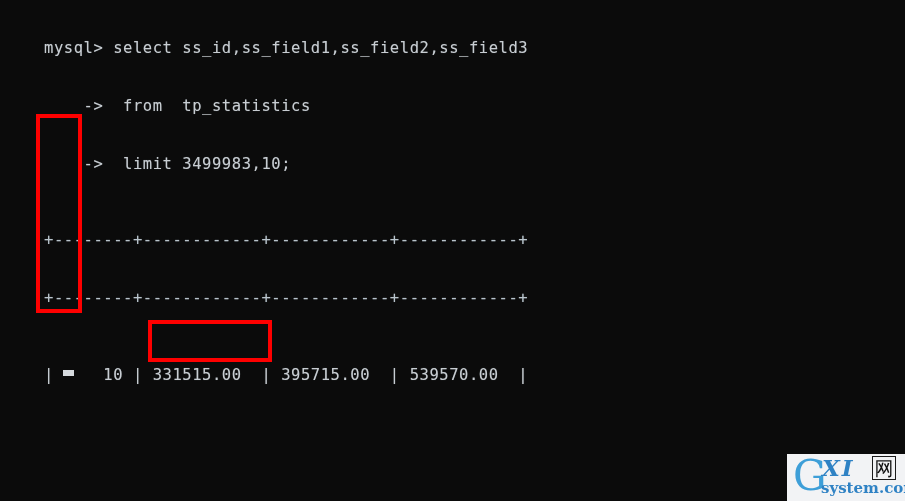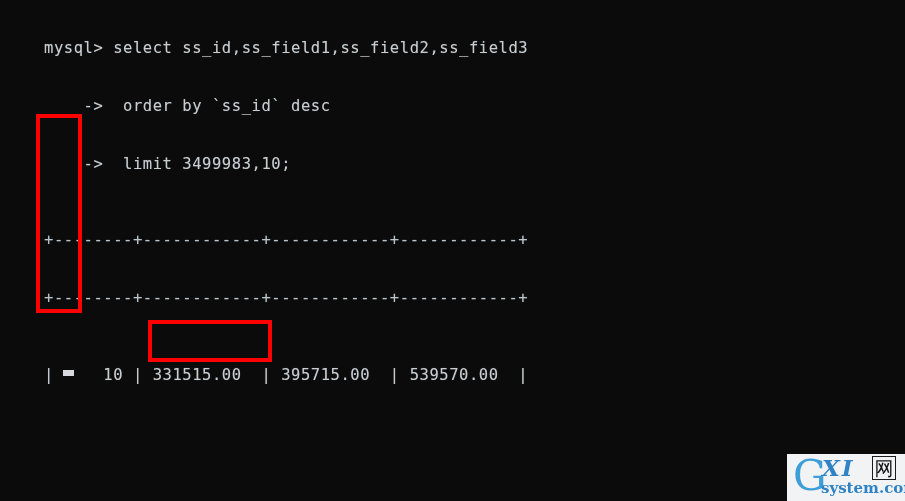--- a/index.html
+++ b/index.html
@@ -141,21 +141,21 @@
     font-weight: 700;
   }
 </style>
 </head>
 <body>
 
 <div id="screen">
 
   <div class="term">
     <span class="line first">mysql&gt; select ss_id,ss_field1,ss_field2,ss_field3</span>
-    <span class="line">    -&gt;  order by `ss_id` desc</span>
+    <span class="line">    -&gt;  from  tp_statistics</span>
     <span class="line">    -&gt;  limit 3499983,10;</span>
 
     <span class="line rule">+--------+------------+------------+------------+</span>
     <span class="line rule">+--------+------------+------------+------------+</span>
 
     <span class="line">|     10 | 331515.00  | 395715.00  | 539570.00  |</span>
     
     
     
     

